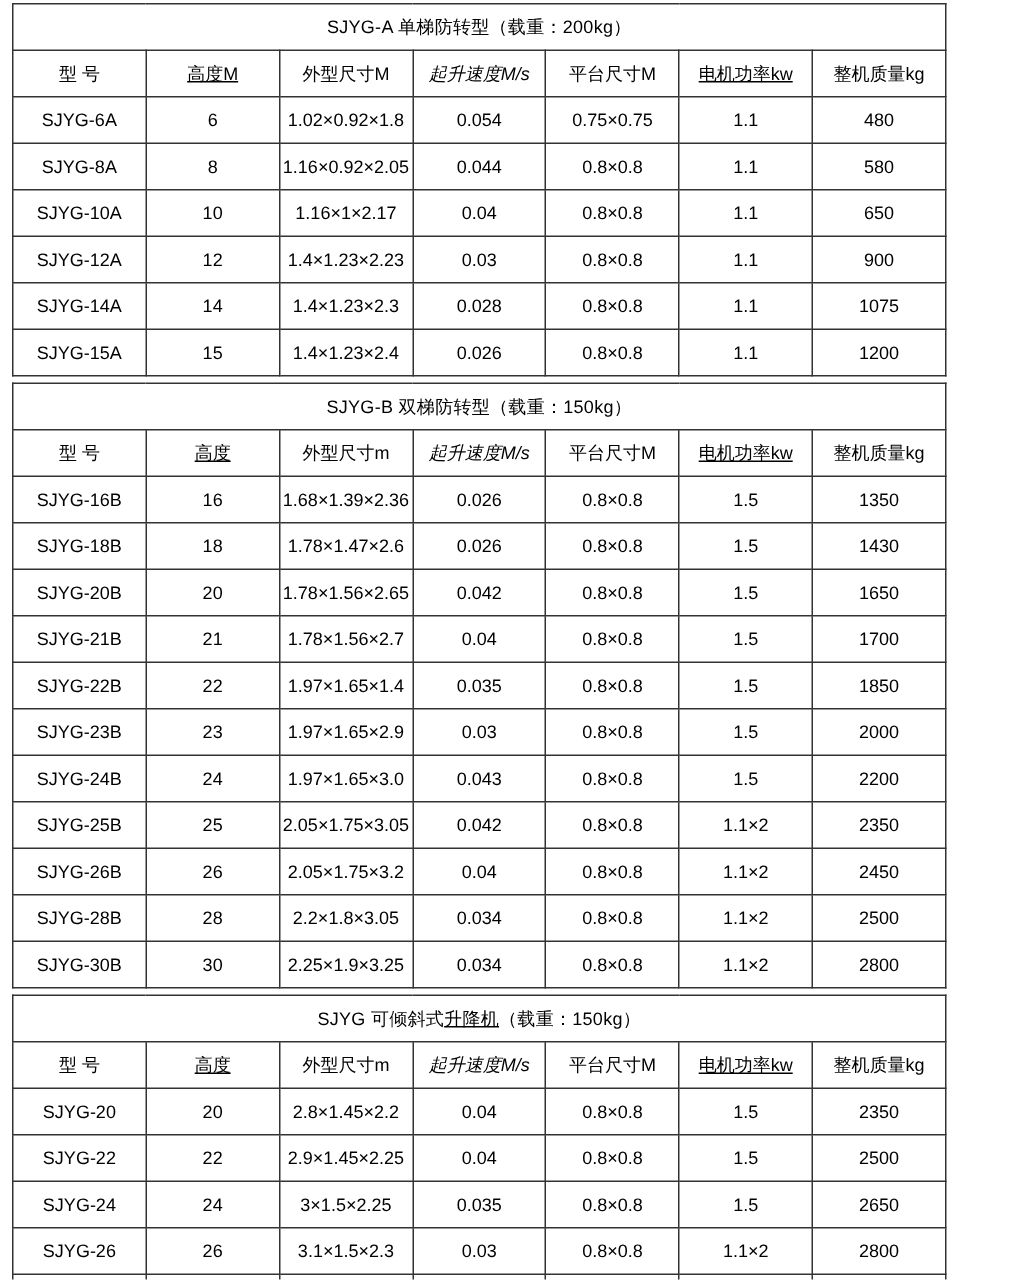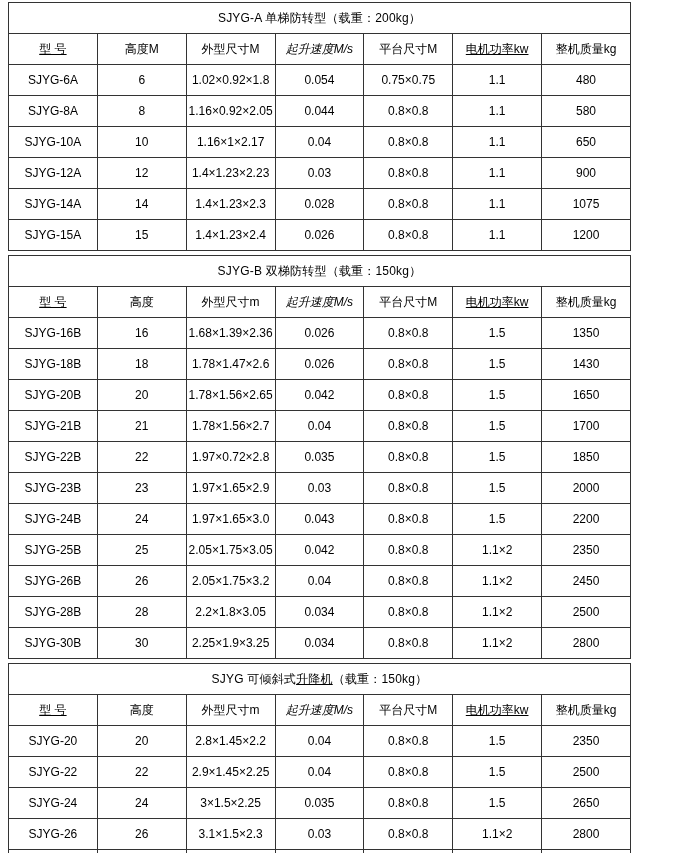--- a/index.html
+++ b/index.html
@@ -39,22 +39,22 @@
     height: 26px;
     font-size: 12.5px;
     border: 1px solid #333333;
   }
   .caption-cell {
     letter-spacing: 0.2px;
   }
   .caption-cell .underline {
     text-decoration: underline;
   }
-  .col-model   { width: 96px; text-decoration: underline; }
-  .col-height  { width: 62px; }
+  .col-model   { width: 96px; }
+  .col-height  { width: 62px; text-decoration: underline; }
   .col-size    { width: 140px; }
   .col-speed   { width: 110px; font-style: italic; }
   .col-plat    { width: 104px; }
   .col-power   { width: 98px; text-decoration: underline; }
   .col-mass    { width: 98px; }
 </style>
 </head>
 <body>
 
 <div class="page">
@@ -176,21 +176,21 @@
         <td>21</td>
         <td>1.78×1.56×2.7</td>
         <td>0.04</td>
         <td>0.8×0.8</td>
         <td>1.5</td>
         <td>1700</td>
       </tr>
       <tr>
         <td>SJYG-22B</td>
         <td>22</td>
-        <td>1.97×0.72×2.8</td>
+        <td>1.97×1.65×1.4</td>
         <td>0.035</td>
         <td>0.8×0.8</td>
         <td>1.5</td>
         <td>1850</td>
       </tr>
       <tr>
         <td>SJYG-23B</td>
         <td>23</td>
         <td>1.97×1.65×2.9</td>
         <td>0.03</td>

